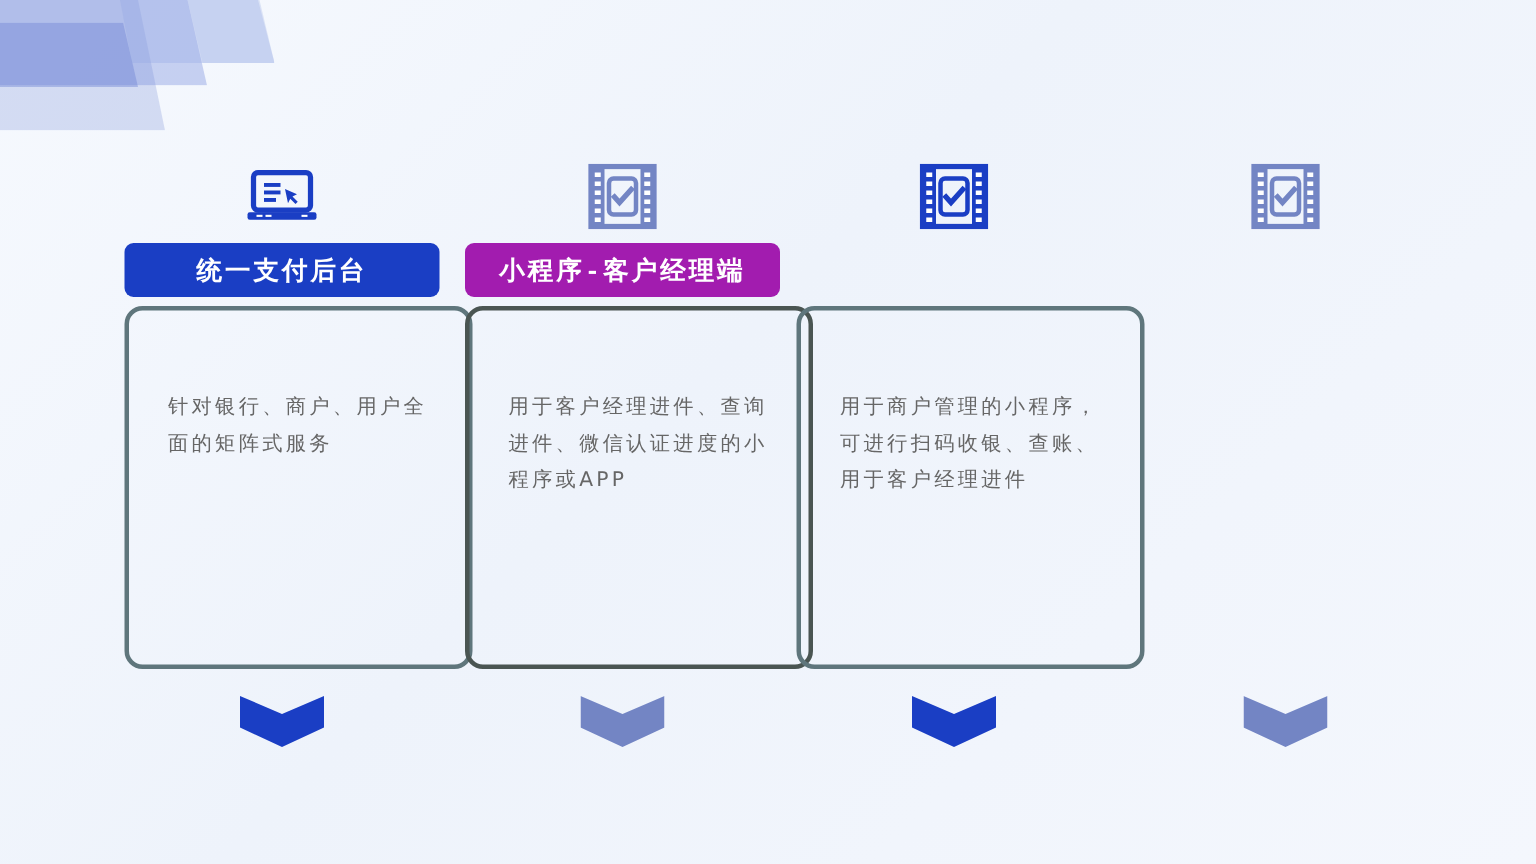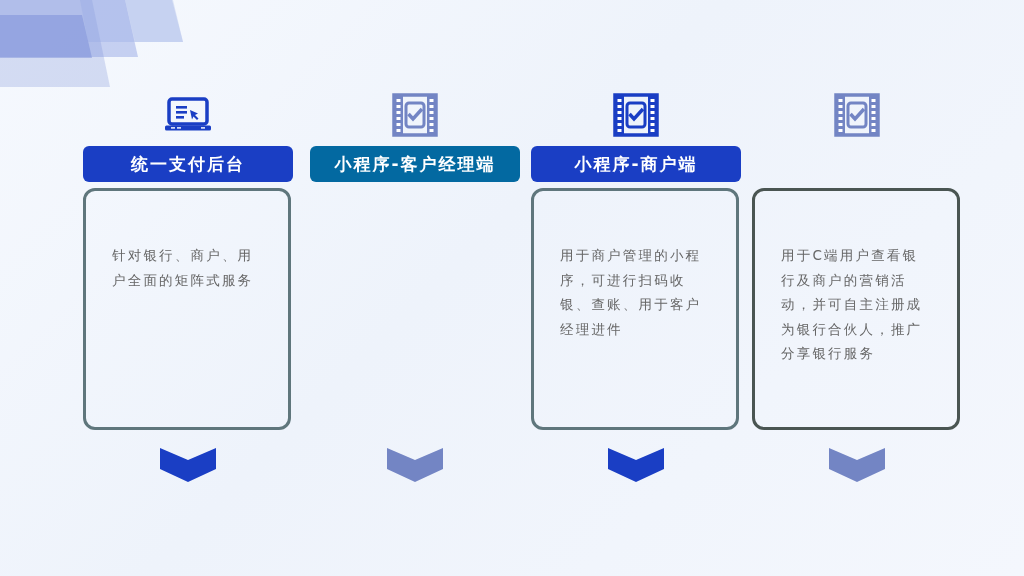--- a/index.html
+++ b/index.html
@@ -9,40 +9,40 @@
     background: linear-gradient(135deg, #f6f9fe 0%, #eef3fb 45%, #f4f7fd 100%);
     font-family: "DejaVu Sans", "Liberation Sans", sans-serif;
   }
   .deco { position: absolute; pointer-events: none; }
   .deco.s1 { left: 0; top: 0; width: 110px; height: 87px; background: rgba(140,160,222,0.32); clip-path: polygon(0 0, 92px 0, 110px 87px, 0 87px); }
   .deco.s2 { left: 0; top: 0; width: 138px; height: 57px; background: rgba(120,142,220,0.38); clip-path: polygon(0 0, 125px 0, 138px 57px, 0 57px); }
   .deco.s3 { left: 0; top: 15px; width: 92px; height: 43px; background: rgba(110,132,212,0.42); clip-path: polygon(0 0, 82px 0, 92px 43px, 0 43px); }
   .deco.s4 { left: 80px; top: 0; width: 103px; height: 42px; background: rgba(150,170,228,0.35); clip-path: polygon(0 0, 92px 0, 103px 42px, 8px 42px); }
   .deco.s5 { left: 125px; top: 0; width: 58px; height: 42px; background: rgba(180,194,236,0.4); clip-path: polygon(0 0, 48px 0, 58px 42px, 10px 42px); }
 
-  .col { position: absolute; top: 88px; width: 210px; height: 400px; }
+  .col { position: absolute; top: 104px; width: 210px; height: 400px; }
   .col .icon { position: absolute; left: 50%; top: 5px; transform: translateX(-50%); width: 48px; height: 44px; display: flex; align-items: center; justify-content: center; }
   .col .title {
     position: absolute; left: 0; top: 58px; width: 210px; height: 36px;
     border-radius: 6px; color: #ffffff; font-size: 17px; font-weight: bold;
     display: flex; align-items: center; justify-content: center; letter-spacing: 2px;
   }
   .col .box {
-    position: absolute; left: 0; top: 100px; width: 208px; height: 242px;
+    position: absolute; left: 0; top: 100px; width: 232px; height: 242px;
     border: 3px solid #5f767c; border-radius: 12px;
     padding: 52px 24px 0 26px;
   }
   .col .desc {
     color: #666666; font-size: 13.5px; line-height: 24.5px; letter-spacing: 2.2px;
   }
   .col .chev { position: absolute; left: 50%; top: 360px; transform: translateX(-50%); width: 56px; height: 34px; }
 
   .c1 { left: 83px; } .c2 { left: 310px; } .c3 { left: 531px; } .c4 { left: 752px; }
   .dark .title { background: #1a3ec4; }
-  .soft .title { background: #0369a1; }
+  .soft .title { background: #a21caf; font-family: Liberation Mono, monospace; }
   .c2 .box, .c4 .box { border-color: #4a5552; }
 </style>
 </head>
 <body>
 
 <div class="deco s1"></div>
 <div class="deco s2"></div>
 <div class="deco s3"></div>
 <div class="deco s4"></div>
 <div class="deco s5"></div>
@@ -88,20 +88,23 @@
           <rect x="37.5" y="18" width="4" height="3"></rect>
           <rect x="37.5" y="24" width="4" height="3"></rect>
           <rect x="37.5" y="30" width="4" height="3"></rect>
           <rect x="37.5" y="36" width="4" height="3"></rect>
       </g>
       <rect x="14" y="10" width="18" height="24" rx="3" fill="none" stroke="#7385c4" stroke-width="3"></rect>
       <path d="M16.5 21 L21 26 L30 16" fill="none" stroke="#7385c4" stroke-width="3.5"></path>
     </svg>
   </div>
   <div class="title">小程序-客户经理端</div>
+  <div class="box">
+    <div class="desc">用于客户经理进件、查询进件、微信认证进度的小程序或APP</div>
+  </div>
   <svg class="chev" viewBox="0 0 56 34">
     <polygon points="0,0 28,12 56,0 56,21 28,34 0,21" fill="#7385c4"></polygon>
   </svg>
 </div>
 
 <div class="col c3 dark">
   <div class="icon">
     <svg width="46" height="44" viewBox="0 0 46 44">
       <rect x="2" y="2" width="42" height="40" fill="none" stroke="#1a3ec4" stroke-width="3.5"></rect>
       <rect x="2" y="2" width="9" height="40" fill="#1a3ec4"></rect>
@@ -117,21 +120,20 @@
           <rect x="37.5" y="12" width="4" height="3"></rect>
           <rect x="37.5" y="18" width="4" height="3"></rect>
           <rect x="37.5" y="24" width="4" height="3"></rect>
           <rect x="37.5" y="30" width="4" height="3"></rect>
           <rect x="37.5" y="36" width="4" height="3"></rect>
       </g>
       <rect x="14" y="10" width="18" height="24" rx="3" fill="none" stroke="#1a3ec4" stroke-width="3"></rect>
       <path d="M16.5 21 L21 26 L30 16" fill="none" stroke="#1a3ec4" stroke-width="3.5"></path>
     </svg>
   </div>
-  <div class="title">小程序-商户端</div>
   <div class="box">
     <div class="desc">用于商户管理的小程序，可进行扫码收银、查账、用于客户经理进件</div>
   </div>
   <svg class="chev" viewBox="0 0 56 34">
     <polygon points="0,0 28,12 56,0 56,21 28,34 0,21" fill="#1a3ec4"></polygon>
   </svg>
 </div>
 
 <div class="col c4 soft">
   <div class="icon">
@@ -150,19 +152,16 @@
           <rect x="37.5" y="12" width="4" height="3"></rect>
           <rect x="37.5" y="18" width="4" height="3"></rect>
           <rect x="37.5" y="24" width="4" height="3"></rect>
           <rect x="37.5" y="30" width="4" height="3"></rect>
           <rect x="37.5" y="36" width="4" height="3"></rect>
       </g>
       <rect x="14" y="10" width="18" height="24" rx="3" fill="none" stroke="#7385c4" stroke-width="3"></rect>
       <path d="M16.5 21 L21 26 L30 16" fill="none" stroke="#7385c4" stroke-width="3.5"></path>
     </svg>
   </div>
-  <div class="box">
-    <div class="desc">用于C端用户查看银行及商户的营销活动，并可自主注册成为银行合伙人，推广分享银行服务</div>
-  </div>
   <svg class="chev" viewBox="0 0 56 34">
     <polygon points="0,0 28,12 56,0 56,21 28,34 0,21" fill="#7385c4"></polygon>
   </svg>
 </div>
 
 </body></html>

